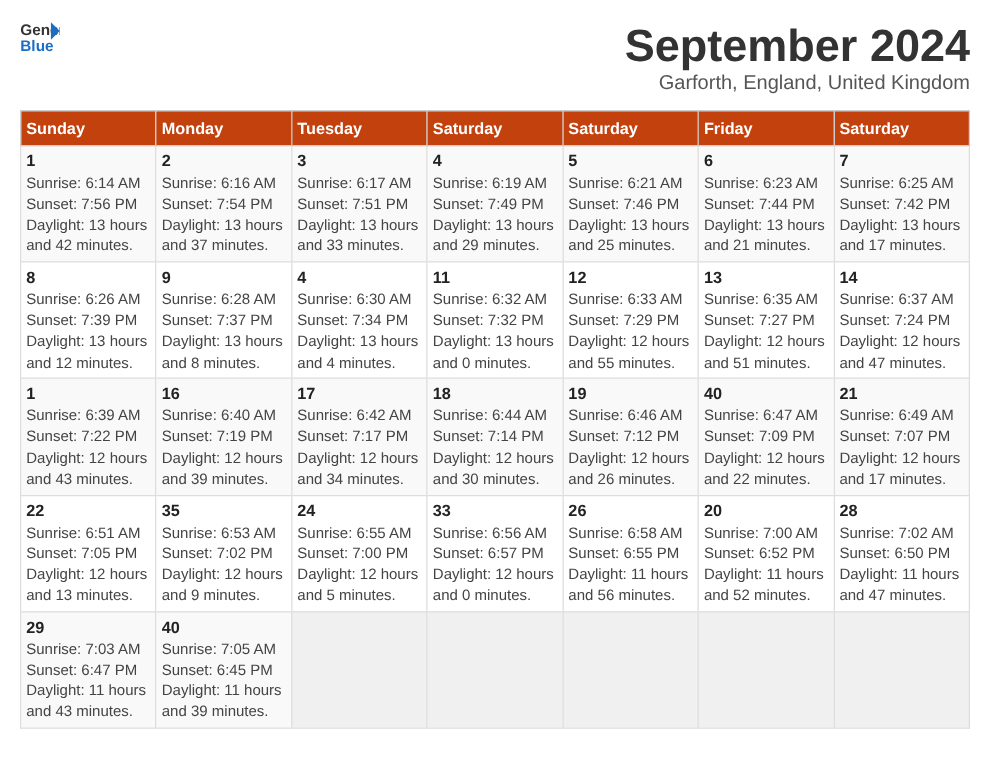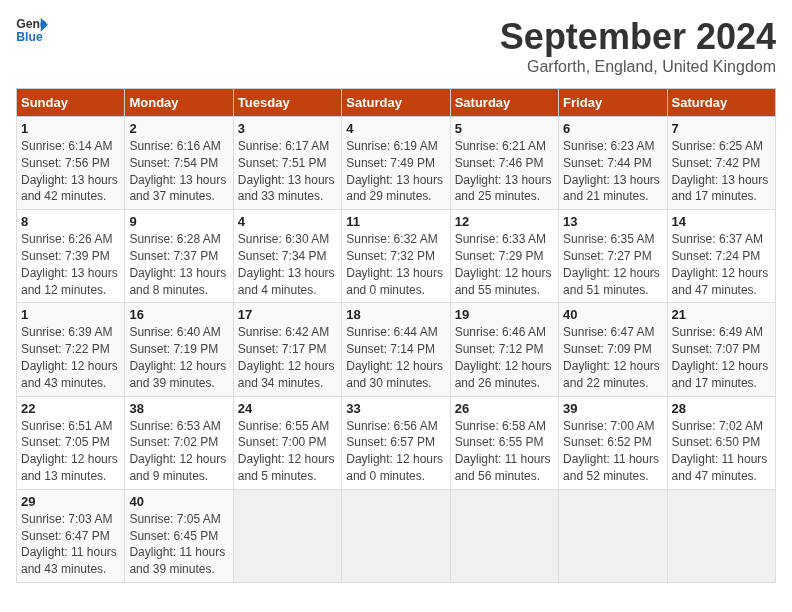--- a/index.html
+++ b/index.html
@@ -203,37 +203,37 @@
           <span class="day-num">21</span>
           <div class="cell-text">Sunrise: 6:49 AM<br>Sunset: 7:07 PM<br>Daylight: 12 hours<br>and 17 minutes.</div>
         </td>
       </tr>
       <tr>
         <td>
           <span class="day-num">22</span>
           <div class="cell-text">Sunrise: 6:51 AM<br>Sunset: 7:05 PM<br>Daylight: 12 hours<br>and 13 minutes.</div>
         </td>
         <td>
-          <span class="day-num">38</span>
+          <span class="day-num">35</span>
           <div class="cell-text">Sunrise: 6:53 AM<br>Sunset: 7:02 PM<br>Daylight: 12 hours<br>and 9 minutes.</div>
         </td>
         <td>
           <span class="day-num">24</span>
           <div class="cell-text">Sunrise: 6:55 AM<br>Sunset: 7:00 PM<br>Daylight: 12 hours<br>and 5 minutes.</div>
         </td>
         <td>
           <span class="day-num">33</span>
           <div class="cell-text">Sunrise: 6:56 AM<br>Sunset: 6:57 PM<br>Daylight: 12 hours<br>and 0 minutes.</div>
         </td>
         <td>
           <span class="day-num">26</span>
           <div class="cell-text">Sunrise: 6:58 AM<br>Sunset: 6:55 PM<br>Daylight: 11 hours<br>and 56 minutes.</div>
         </td>
         <td>
-          <span class="day-num">39</span>
+          <span class="day-num">20</span>
           <div class="cell-text">Sunrise: 7:00 AM<br>Sunset: 6:52 PM<br>Daylight: 11 hours<br>and 52 minutes.</div>
         </td>
         <td>
           <span class="day-num">28</span>
           <div class="cell-text">Sunrise: 7:02 AM<br>Sunset: 6:50 PM<br>Daylight: 11 hours<br>and 47 minutes.</div>
         </td>
       </tr>
       <tr>
         <td>
           <span class="day-num">29</span>

